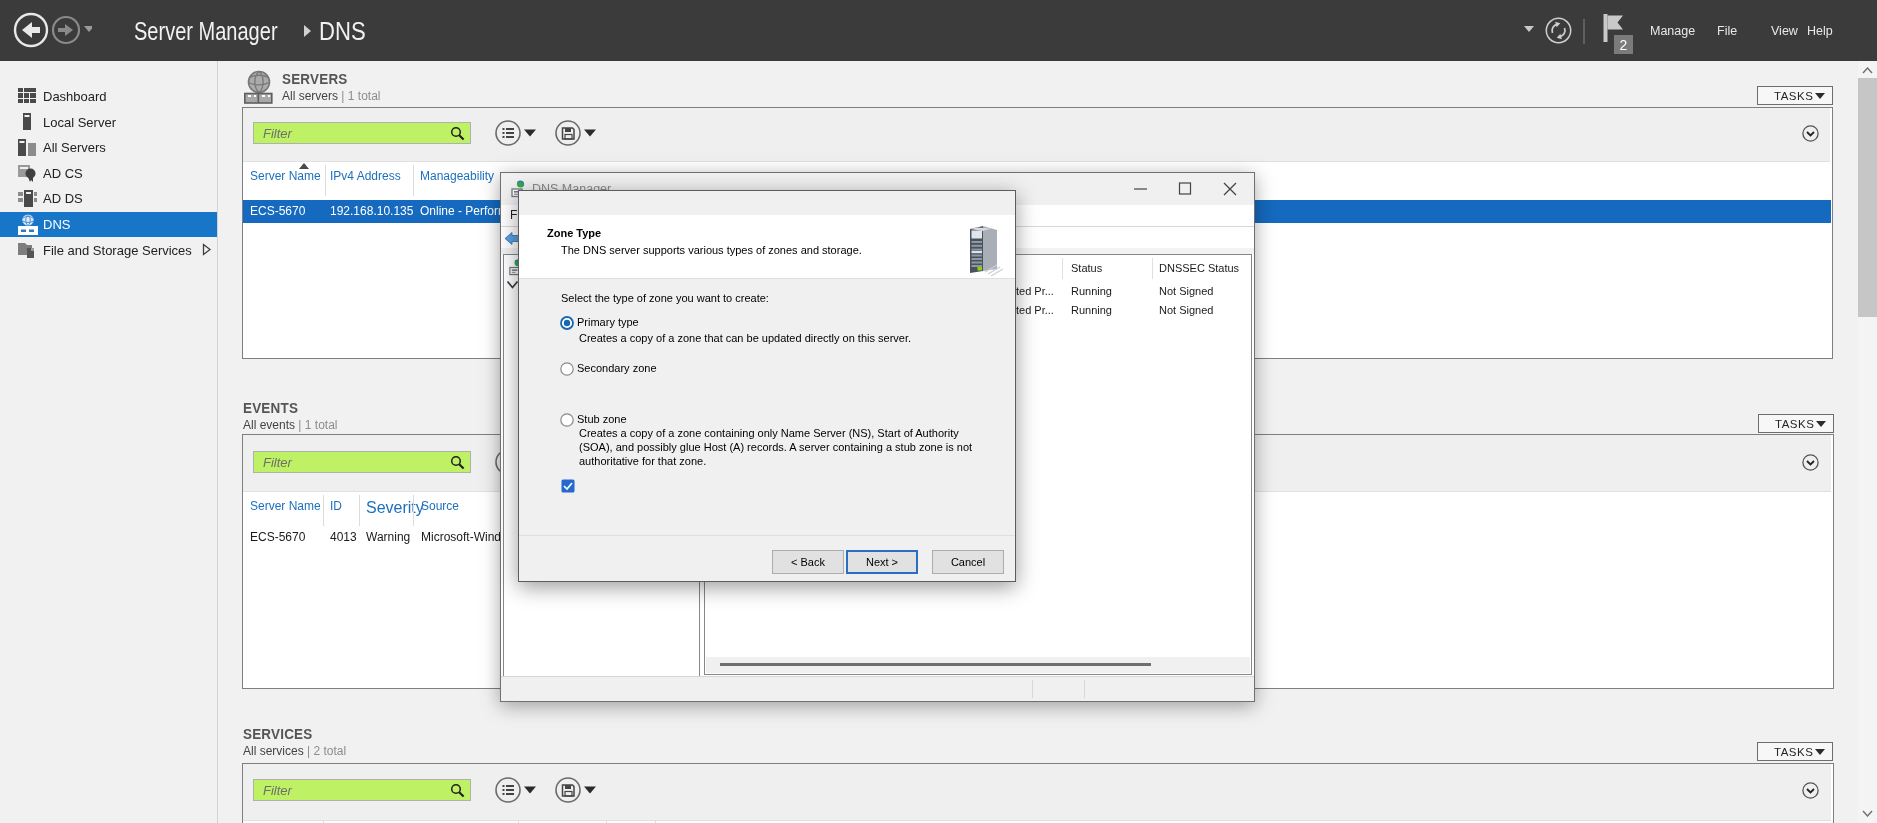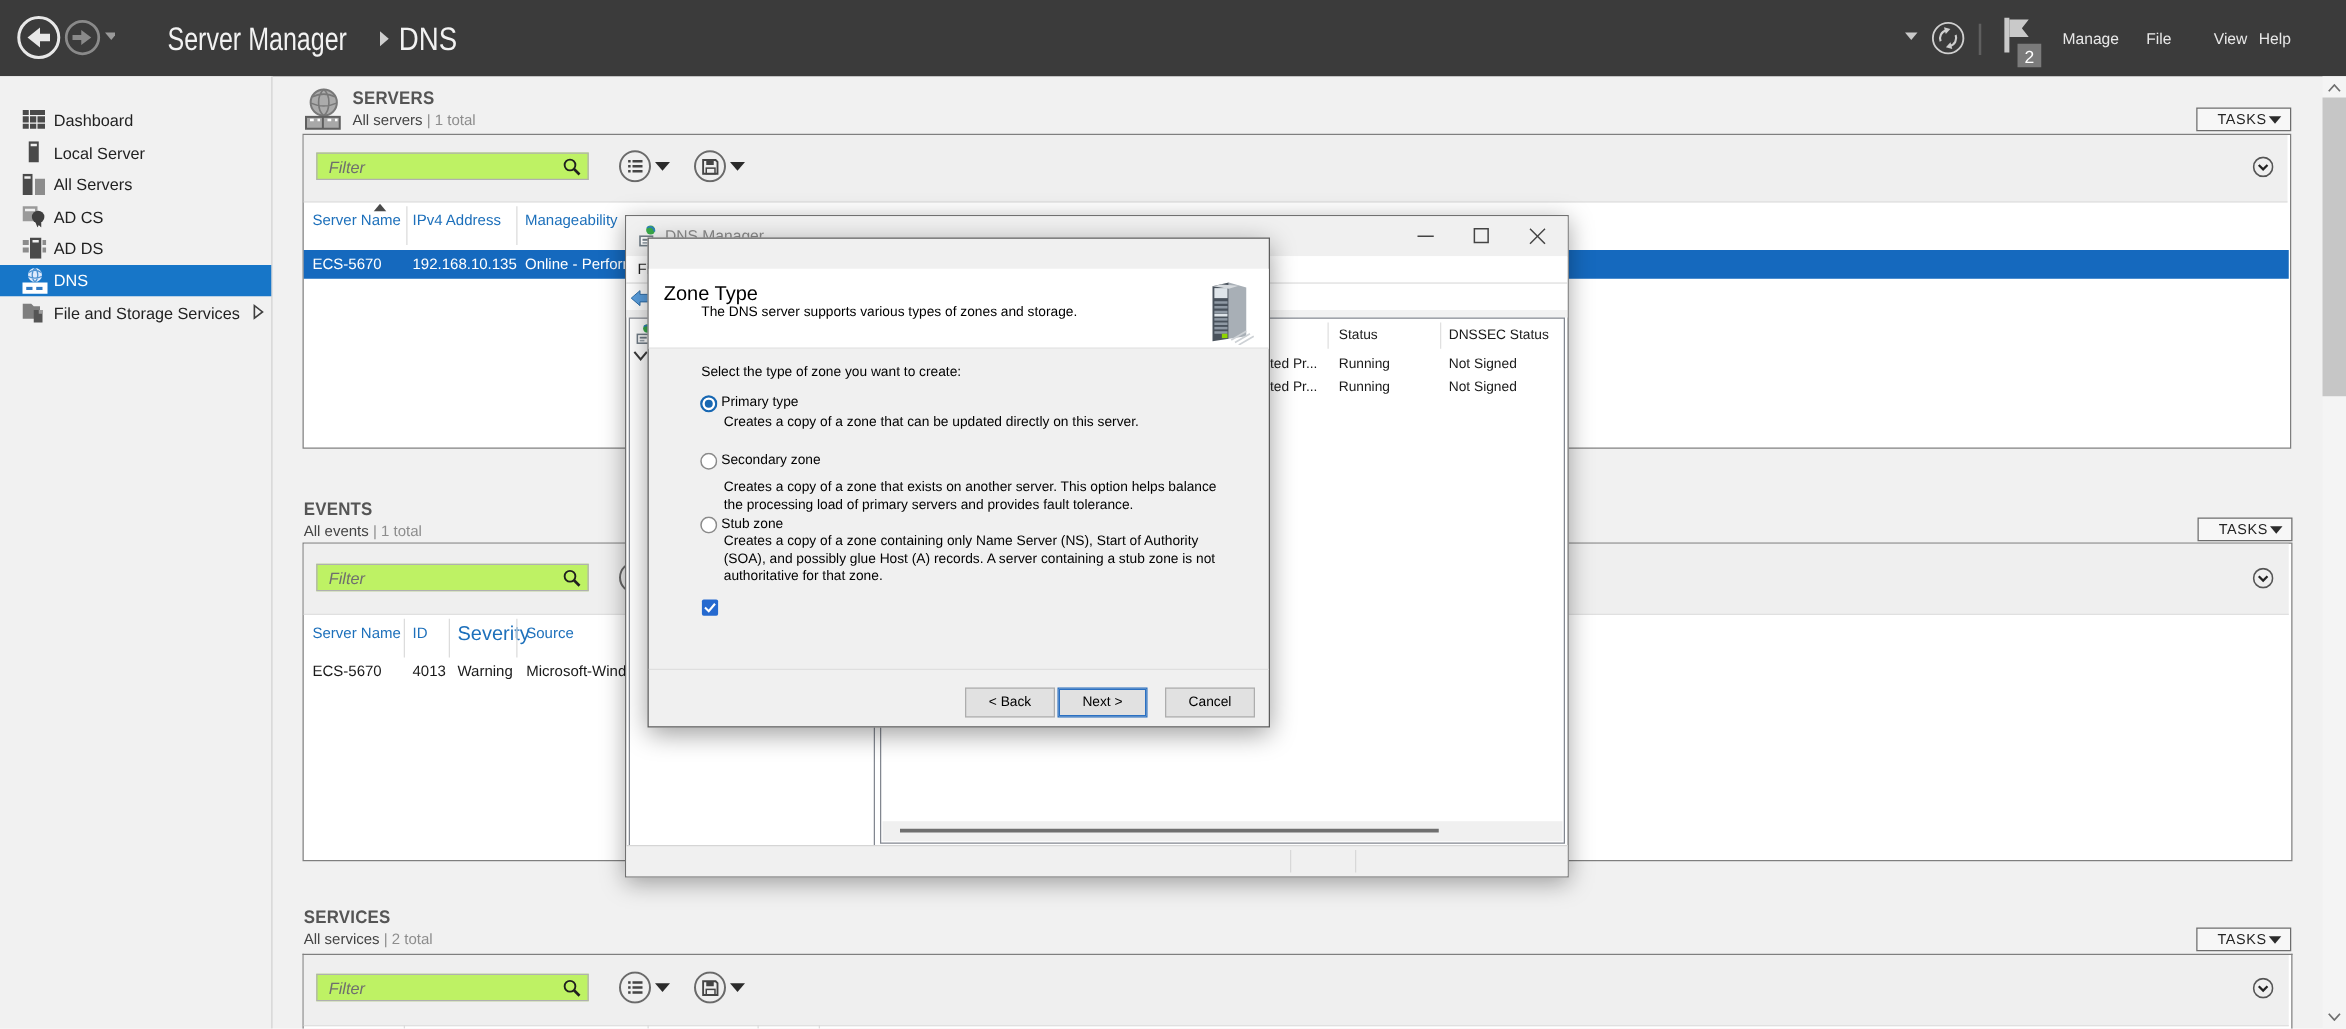--- a/index.html
+++ b/index.html
@@ -326,21 +326,21 @@
   <div class="abs" style="left:0;top:503px;width:753px;height:24px;background:#f0f0f0;border-top:1px solid #d5d5d5;">
     <div class="abs" style="left:531px;top:3px;width:1px;height:18px;background:#d8d8d8;"></div>
     <div class="abs" style="left:583px;top:3px;width:1px;height:18px;background:#d8d8d8;"></div>
   </div>
 </div>
 
 <div id="wizard" class="abs" style="left:518px;top:190px;width:496px;height:390px;background:#f0f0f0;border:1px solid #5c5c5c;box-shadow:0 5px 20px rgba(0,0,0,0.4);font-size:11px;color:#000;">
 
 
   <div class="abs" style="left:0;top:24px;width:496px;height:63px;background:#fff;border-bottom:1px solid #dfdfdf;">
-    <div class="abs" style="left:12px;top:12px;font-weight:normal;font-size:16px;">Zone Type</div>
+    <div class="abs" style="left:28px;top:12px;font-weight:bold;font-size:11px;">Zone Type</div>
     <div class="abs" style="left:42px;top:29px;">The DNS server supports various types of zones and storage.</div>
   </div>
   <svg class="abs" style="left:449px;top:33px;" width="36" height="52" viewBox="0 0 36 52">
     <polygon points="2,5 15,2 15,47 2,49" fill="#49525c"></polygon>
     <polygon points="15,2 29,6 29,45 15,47" fill="#a8afb6"></polygon>
     <polygon points="2,5 9,3.5 23,4.5 15,7" fill="#d6dade"></polygon>
     <rect x="3.5" y="6.5" width="10.5" height="8" fill="#dfe5ea"></rect>
     <g fill="#8f99a4">
       <rect x="3.5" y="17" width="10.5" height="2"></rect>
           <rect x="3.5" y="20.8" width="10.5" height="2"></rect>
@@ -363,21 +363,20 @@
   <svg class="abs" style="left:41px;top:125px;" width="14" height="14" viewBox="0 0 14 14">
     <circle cx="7" cy="7" r="6" fill="#fff" stroke="#1767b2" stroke-width="1.8"></circle>
     <circle cx="7" cy="7" r="3.2" fill="#1767b2"></circle>
   </svg>
   <div class="abs" style="left:58px;top:125px;">Primary type</div>
   <div class="abs" style="left:60px;top:141px;">Creates a copy of a zone that can be updated directly on this server.</div>
   <svg class="abs" style="left:41px;top:171px;" width="14" height="14" viewBox="0 0 14 14">
     <circle cx="7" cy="7" r="6.2" fill="#fff" stroke="#8a8a8a" stroke-width="1.2"></circle>
   </svg>
   <div class="abs" style="left:58px;top:171px;">Secondary zone</div>
-  <div class="abs" style="left:60px;top:193px;line-height:13.6px;">Creates a copy of a zone that exists on another server. This option helps balance<br>the processing load of primary servers and provides fault tolerance.</div>
   <svg class="abs" style="left:41px;top:222px;" width="14" height="14" viewBox="0 0 14 14">
     <circle cx="7" cy="7" r="6.2" fill="#fff" stroke="#8a8a8a" stroke-width="1.2"></circle>
   </svg>
   <div class="abs" style="left:58px;top:222px;">Stub zone</div>
   <div class="abs" style="left:60px;top:235px;line-height:14.2px;">Creates a copy of a zone containing only Name Server (NS), Start of Authority<br>(SOA), and possibly glue Host (A) records. A server containing a stub zone is not<br>authoritative for that zone.</div>
   <svg class="abs" style="left:42px;top:288px;" width="14" height="14" viewBox="0 0 14 14">
     <rect x="0.5" y="0.5" width="13" height="13" rx="1.5" fill="#2569cf"></rect>
     <path d="M3 7 L6 10 L11 4" fill="none" stroke="#fff" stroke-width="1.7"></path>
   </svg>
 

